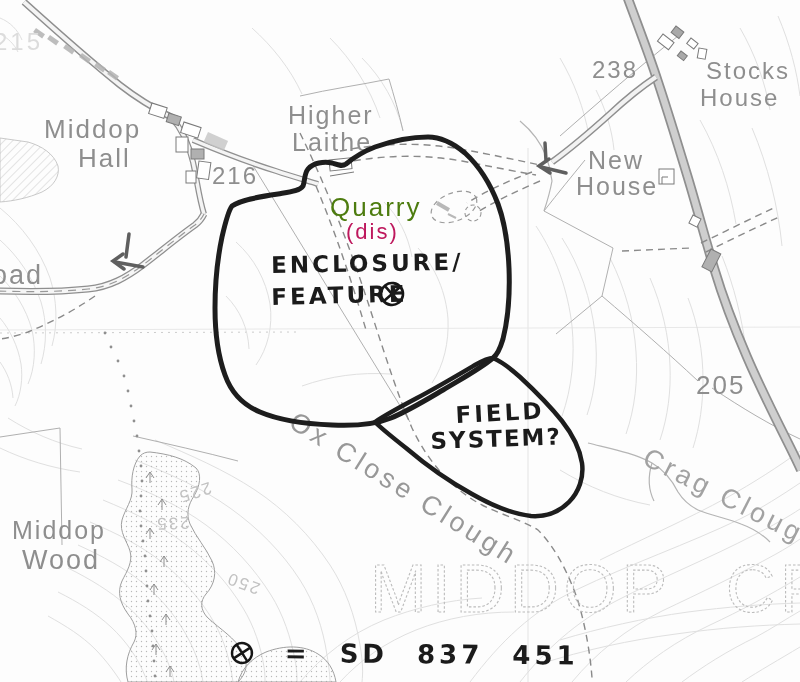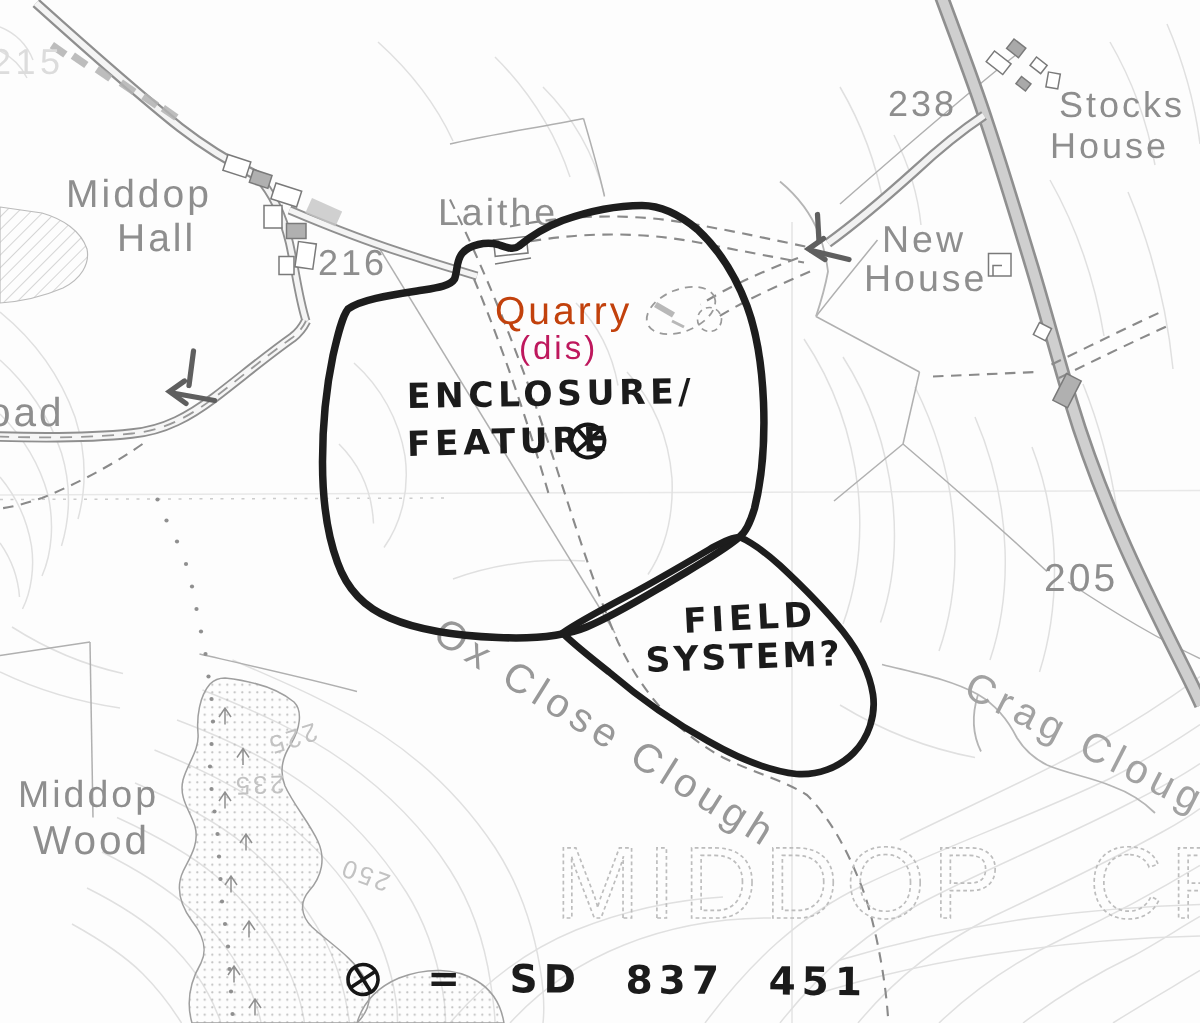--- a/index.html
+++ b/index.html
@@ -247,22 +247,23 @@
     <g font-family="Liberation Sans, sans-serif" font-size="68" letter-spacing="5" fill="none" stroke="#bdbdbd" stroke-width="1.1" stroke-dasharray="2.5,2">
       <text x="370" y="612">MIDDOP</text>
       <text x="726" y="612">CP</text>
     </g>
   </svg>
 
   <div class="lbl" style="left:-6px;top:28px;font-size:24px;color:#dcdcdc;letter-spacing:3px;">215</div>
   <div class="lbl" style="left:44px;top:114px;font-size:26px;">Middop</div>
   <div class="lbl" style="left:78px;top:143px;font-size:26px;">Hall</div>
   <div class="lbl" style="left:212px;top:162px;font-size:24px;">216</div>
+  <div class="lbl" style="left:288px;top:101px;font-size:25px;">Higher</div>
   <div class="lbl" style="left:292px;top:128px;font-size:25px;">Laithe</div>
-  <div class="lbl" style="left:330px;top:192px;font-size:26px;color:#c2410c;">Quarry</div>
+  <div class="lbl" style="left:330px;top:192px;font-size:26px;color:#4d7c0f;">Quarry</div>
   <div class="lbl" style="left:346px;top:219px;font-size:22px;color:#be185d;">(dis)</div>
   <div class="lbl" style="left:592px;top:56px;font-size:24px;">238</div>
   <div class="lbl" style="left:694px;top:57px;font-size:24px;margin-left:12px;">Stocks</div>
   <div class="lbl" style="left:700px;top:84px;font-size:24px;">House</div>
   <div class="lbl" style="left:588px;top:146px;font-size:25px;">New</div>
   <div class="lbl" style="left:576px;top:172px;font-size:25px;">House</div>
   <div class="lbl" style="left:696px;top:370px;font-size:26px;">205</div>
   <div class="lbl" style="left:652px;top:442px;font-size:27px;color:#a2a2a2;letter-spacing:4px;transform:rotate(27deg);">Crag Clough</div>
   <div class="lbl" style="left:300px;top:406px;font-size:27px;color:#989898;letter-spacing:4px;transform:rotate(32deg);">Ox Close Clough</div>
   <div class="lbl" style="left:12px;top:516px;font-size:25px;">Middop</div>

